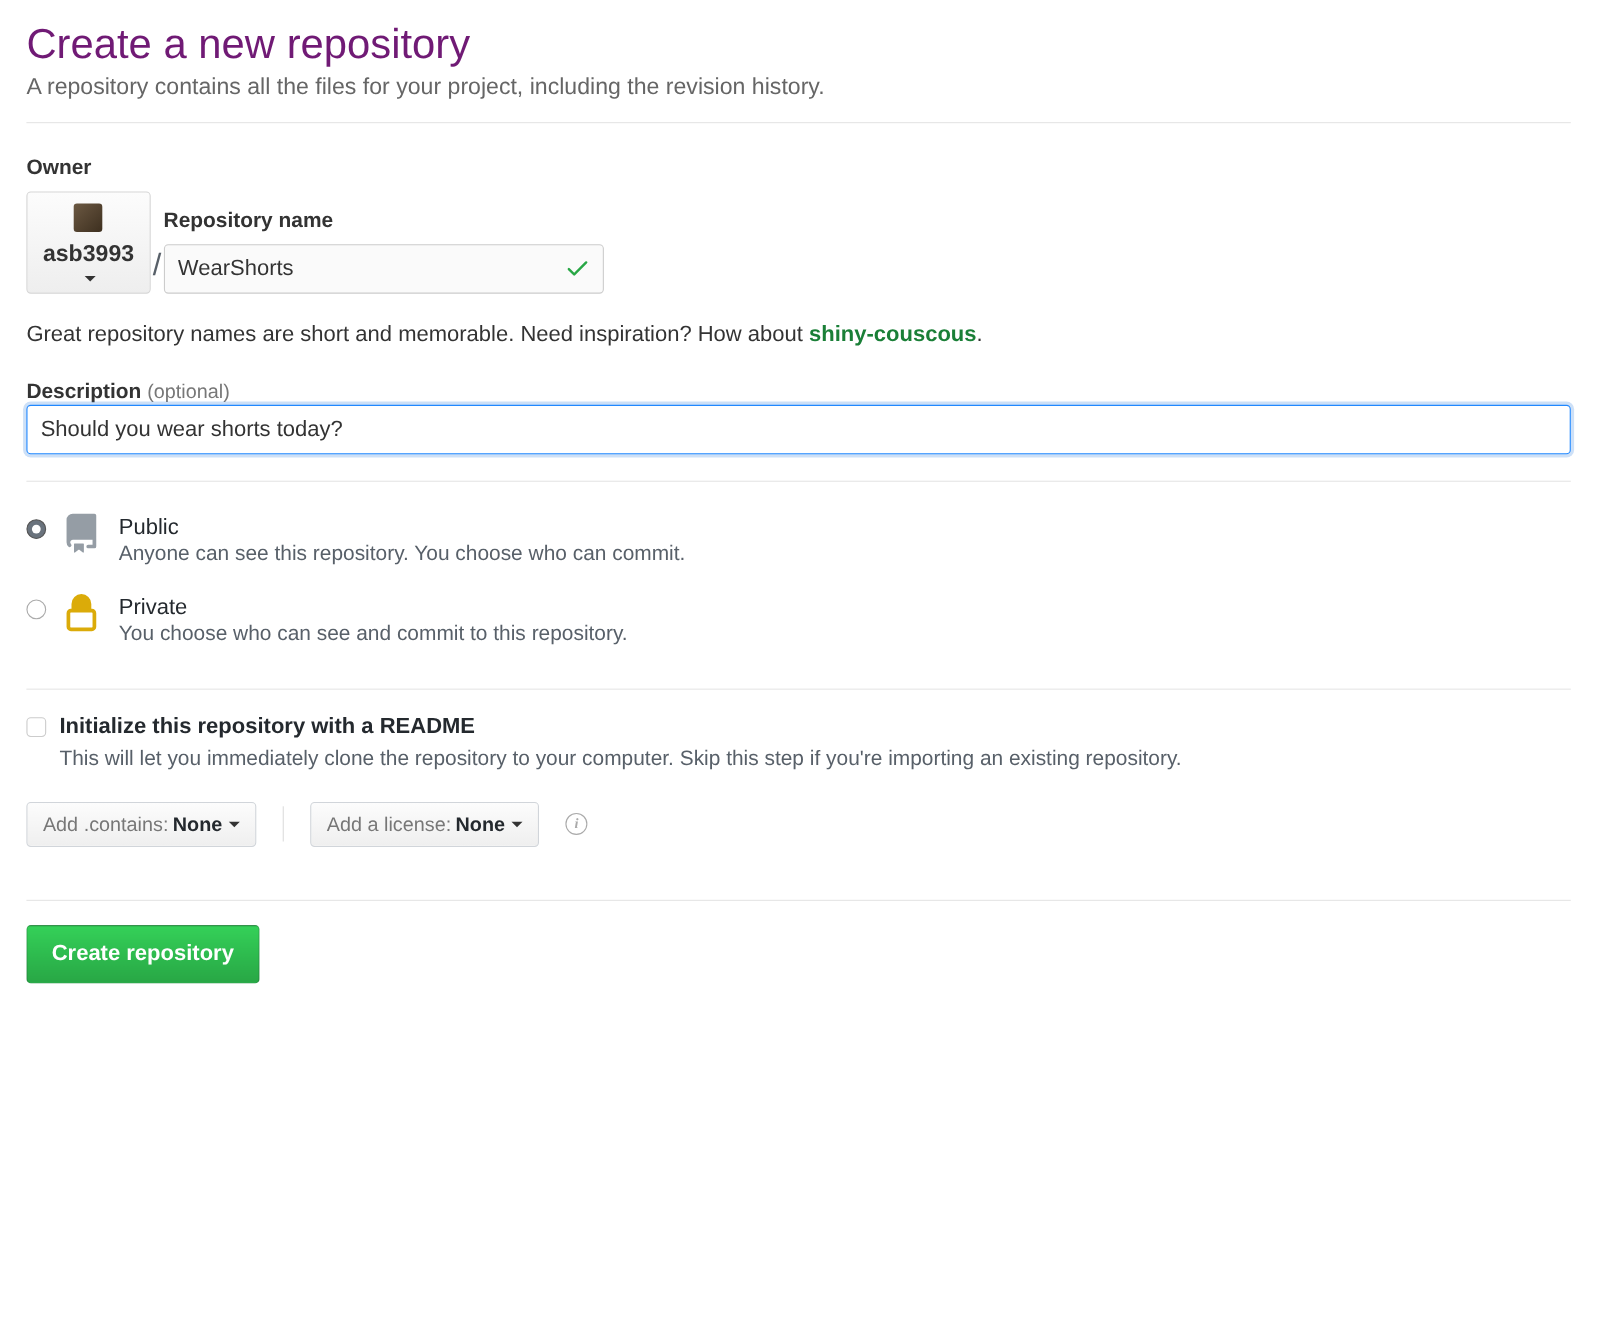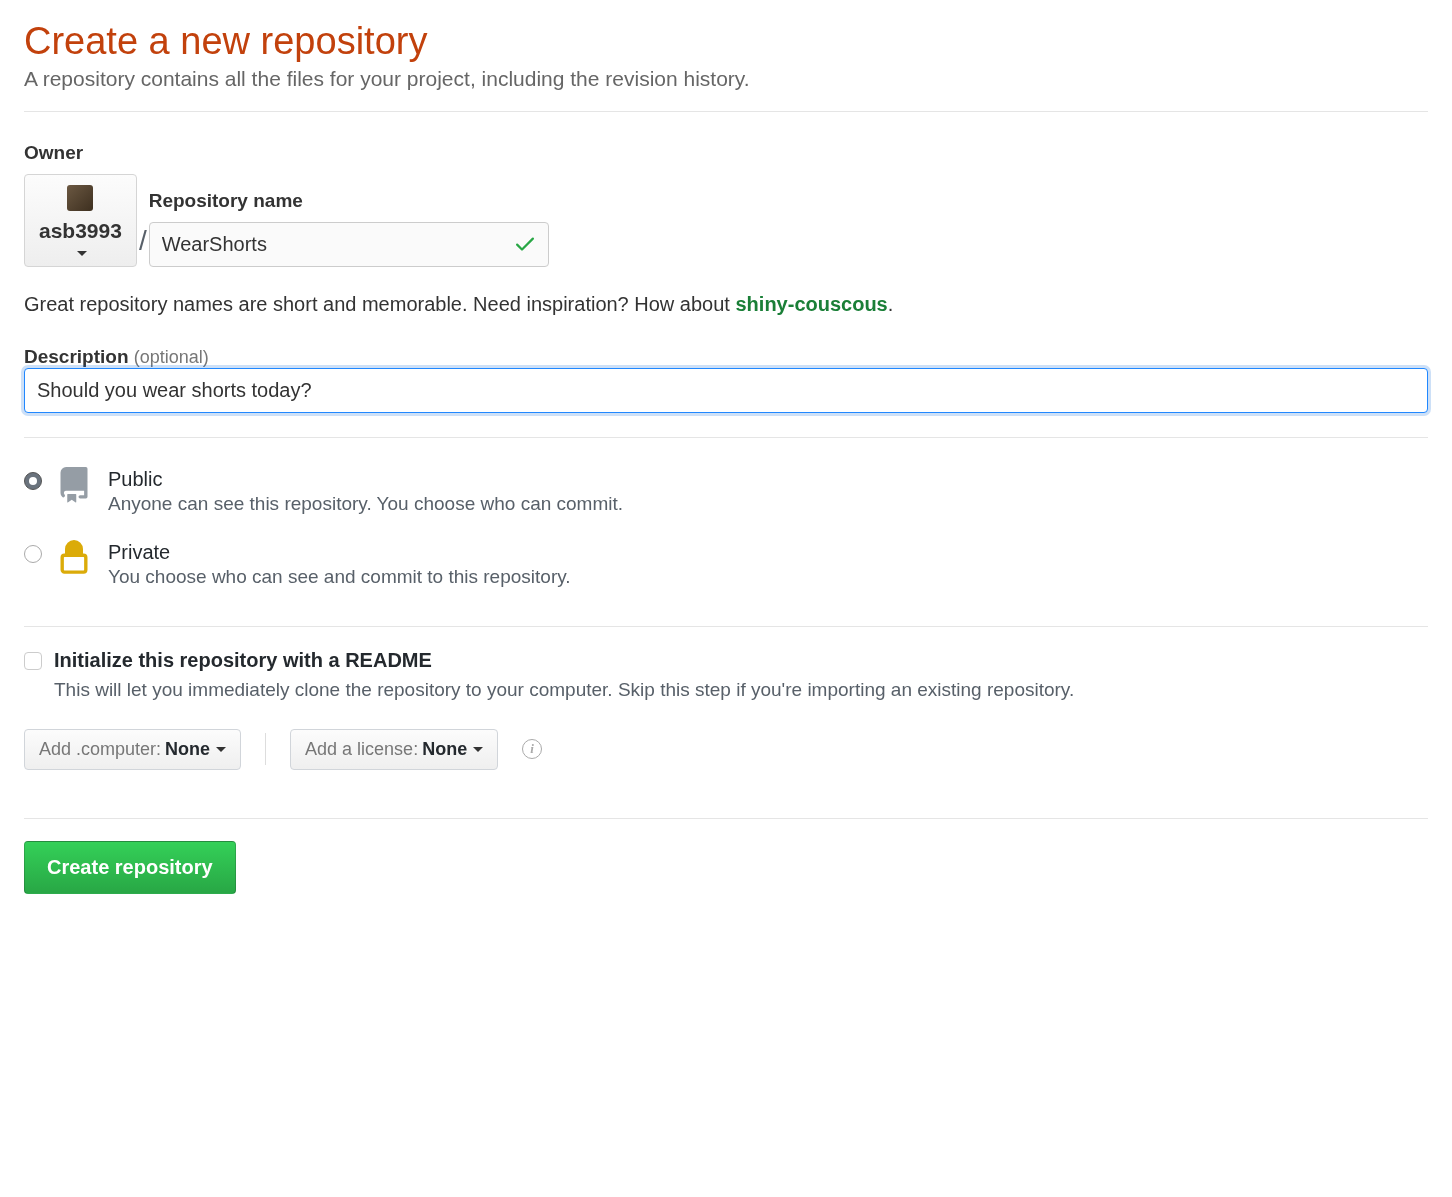--- a/index.html
+++ b/index.html
@@ -6,21 +6,21 @@
     body {
       font-family: -apple-system, BlinkMacSystemFont, "Segoe UI", Helvetica, Arial, sans-serif;
       color: #333;
       background: #fff;
       padding: 20px 24px;
       font-size: 14px;
     }
     h1 {
       font-size: 38px;
       font-weight: 400;
-      color: #c2410c;
+      color: #701a75;
       margin-bottom: 4px;
     }
     .subtitle {
       font-size: 21px;
       color: #666;
       margin-bottom: 20px;
     }
     hr.divider {
       border: none;
       border-top: 1px solid #e5e5e5;
@@ -350,21 +350,21 @@
     <div class="chk-row">
       <div class="checkbox"></div>
       <div class="chk-text">
         <div class="title">Initialize this repository with a README</div>
         <div class="desc">This will let you immediately clone the repository to your computer. Skip this step if you're importing an existing repository.</div>
       </div>
     </div>
 
     <div class="dropdowns">
       <button class="dd-btn">
-        <span>Add .computer:</span>
+        <span>Add .contains:</span>
         <span class="strong">None</span>
         <span class="dd-caret"></span>
       </button>
       <div class="vsep"></div>
       <button class="dd-btn">
         <span>Add a license:</span>
         <span class="strong">None</span>
         <span class="dd-caret"></span>
       </button>
       <span class="help-icon">i</span>

